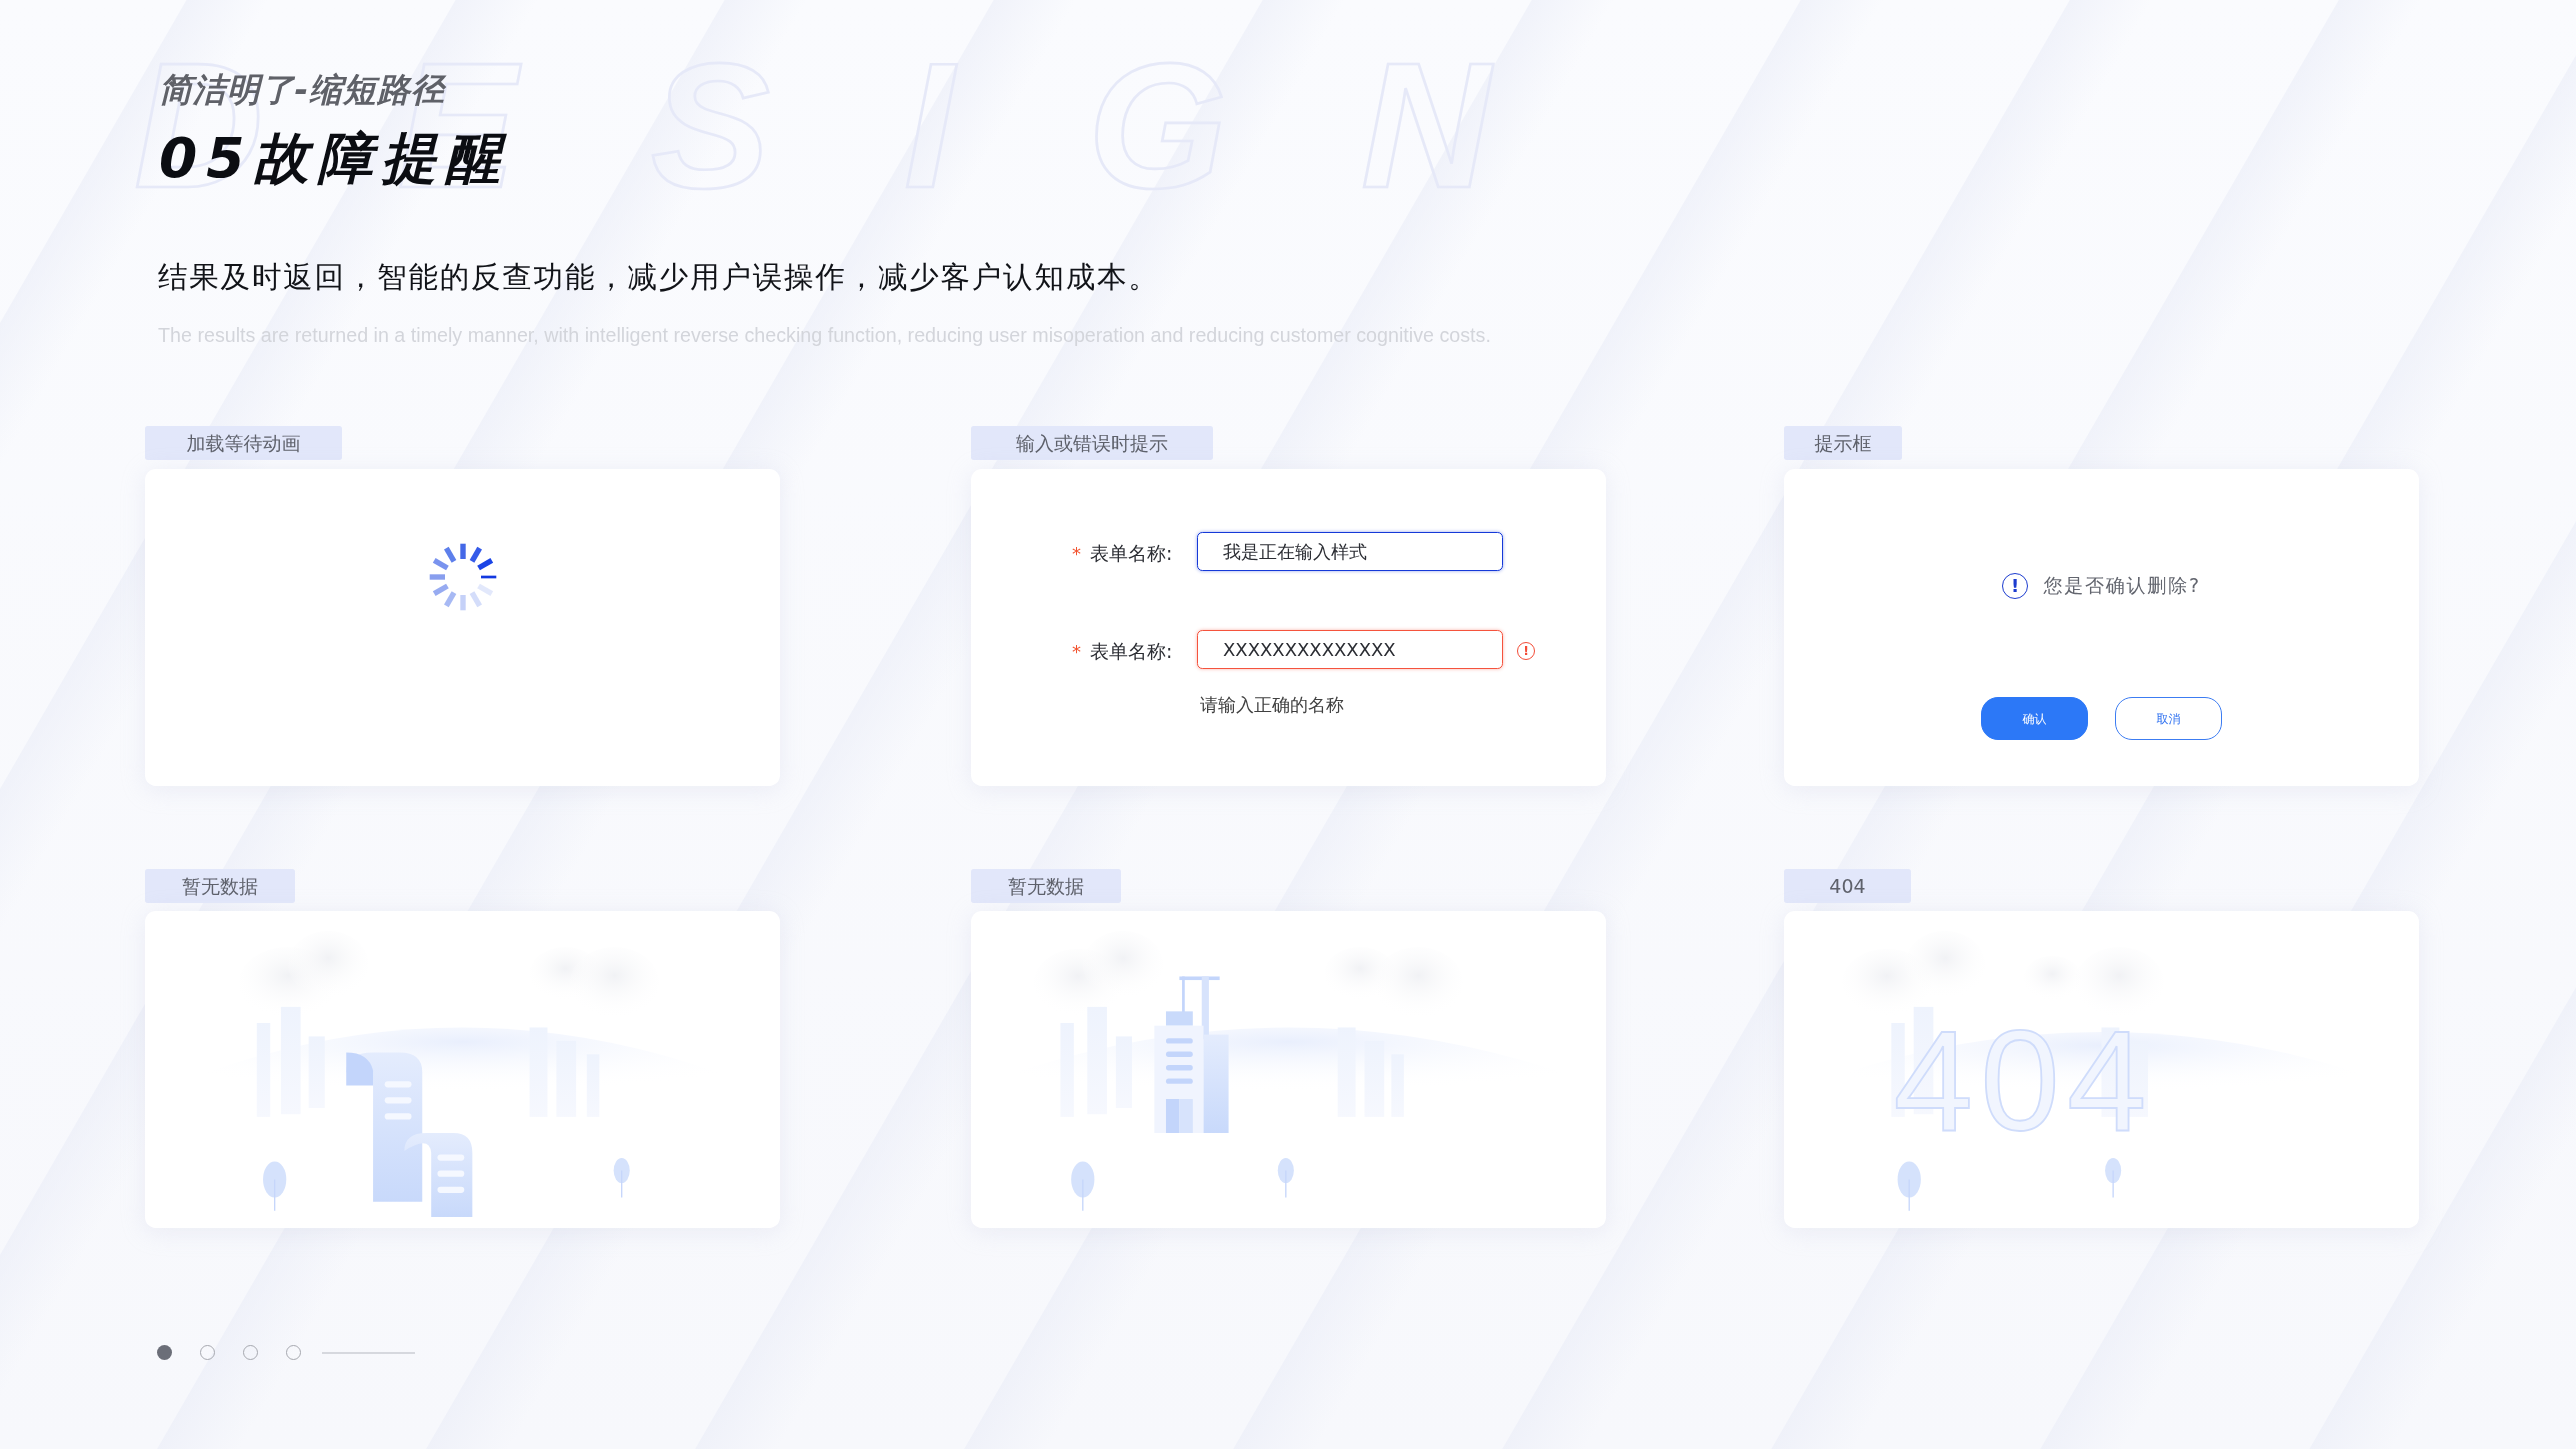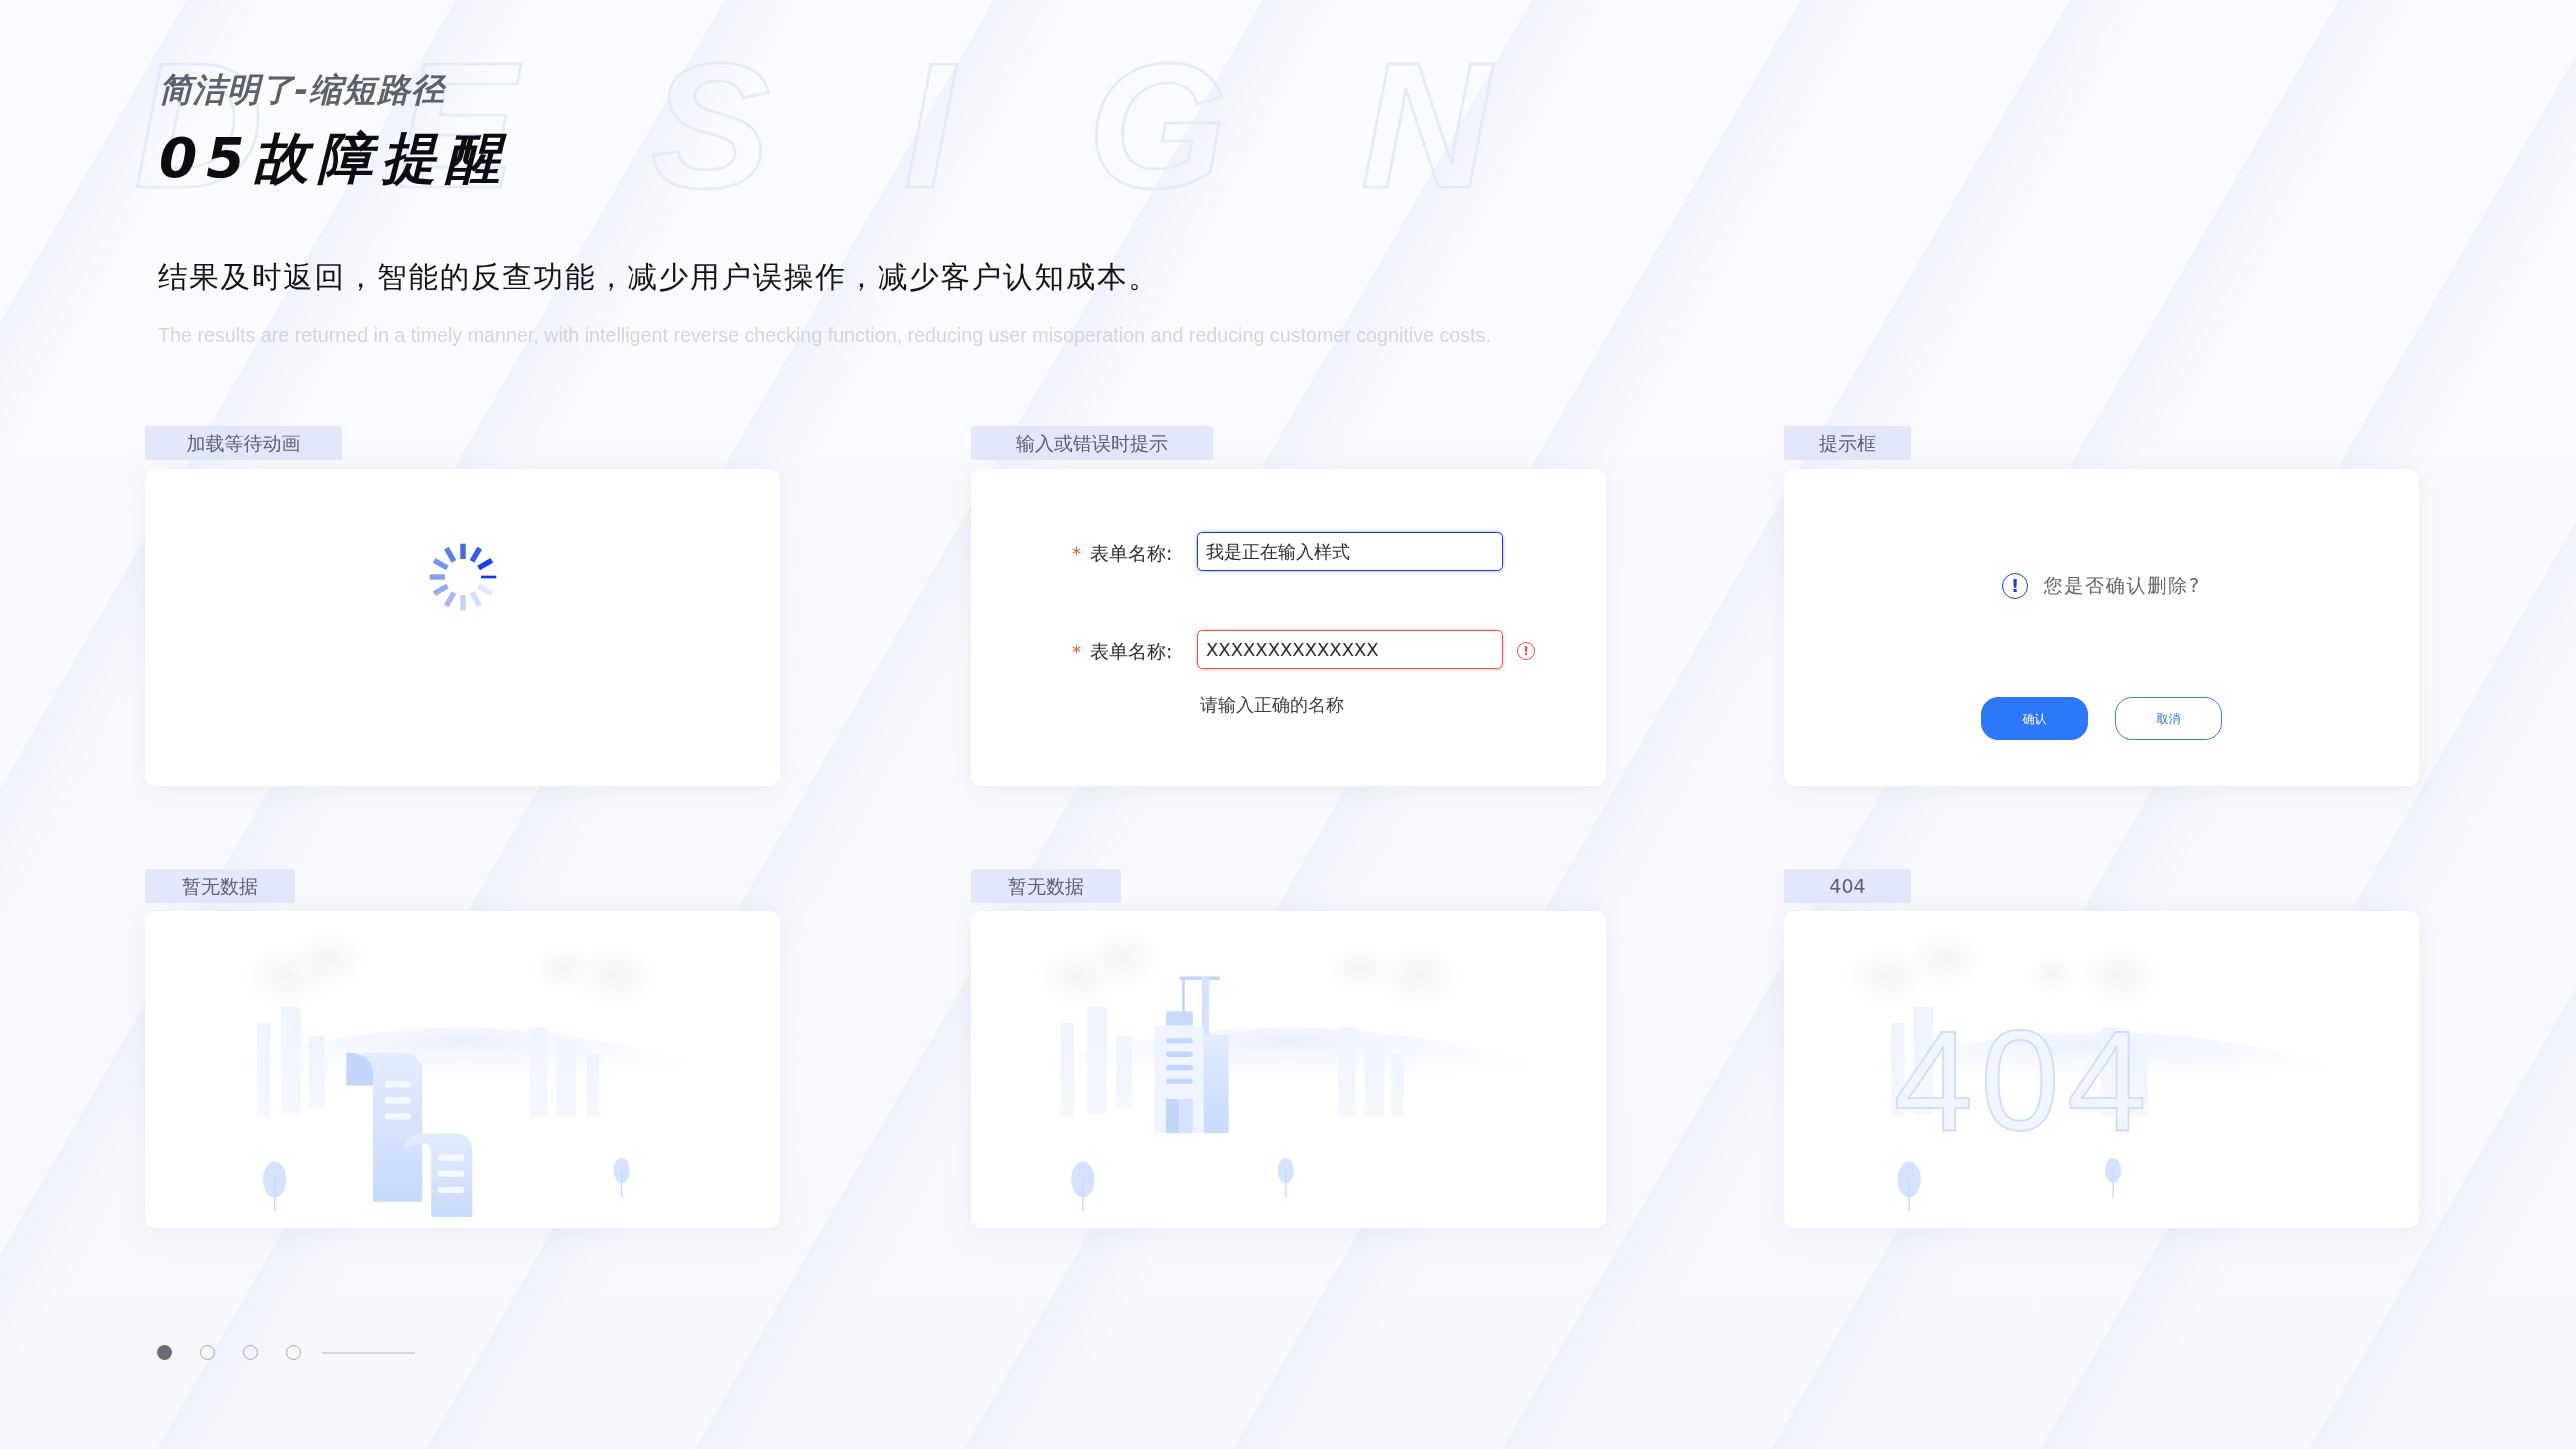--- a/index.html
+++ b/index.html
@@ -47,21 +47,21 @@
   }
   
   .spinner { position:absolute; left:282px; top:72px; width:72px; height:72px; }
   .spin-label { position:absolute; left:0; right:0; top:235px; text-align:center; font-size:19px; color:#62656e; letter-spacing:1.8px; }
   
   .form-row { position:absolute; left:0; width:635px; height:43px; }
   .req { position:absolute; left:101px; top:10.7px; color:#f2522e; font-size:18px; }
   .flabel { position:absolute; left:119px; top:9px; font-size:19px; color:#2b2d33; }
   .finput {
     position:absolute; left:226px; top:0; width:306px; height:39px; border-radius:5.4px; background:#fff;
-    font-size:18px; color:#2b2d33; padding:0 8px; box-sizing:border-box; line-height:39px;
+    font-size:18px; color:#2b2d33; padding:0 25px; box-sizing:border-box; line-height:39px;
     font-family:"DejaVu Sans",sans-serif; outline:none;
   }
   .finput.focus { border:1.8px solid #1539d8; box-shadow:0 0 3.6px rgba(21,57,216,0.45); }
   .finput.error { border:1.8px solid #f5533d; box-shadow:0 0 3.6px rgba(245,83,61,0.45); }
   .err-icon {
     position:absolute; left:546px; top:11.6px; width:16px; height:16px; border:1.3px solid #f34b36;
     border-radius:50%; color:#f34b36; font-size:12.5px; line-height:16px; text-align:center; font-weight:bold;
   }
   .err-text { position:absolute; left:229px; top:224px; font-size:18px; color:#404040; }
   
@@ -125,21 +125,21 @@
   </div>
   <div class="form-row" style="top:161px;">
     <span class="req">*</span>
     <span class="flabel">表单名称:</span>
     <input class="finput error" value="XXXXXXXXXXXXXX" style="">
     <span class="err-icon">!</span>
   </div>
   <div class="err-text">请输入正确的名称</div>
 </div>
 
-<div class="tag" style="left:1784px;top:426px;width:127px;">提示框</div>
+<div class="tag" style="left:1784px;top:426px;width:118px;">提示框</div>
 <div class="card" style="left:1784px;top:469px;">
   <div class="confirm-row">
     <span class="info-icon">!</span>
     <span class="confirm-text">您是否确认删除?</span>
   </div>
   <button class="btn btn-primary">确认</button>
   <button class="btn btn-default">取消</button>
 </div>
 
 <svg width="0" height="0" style="position:absolute">

